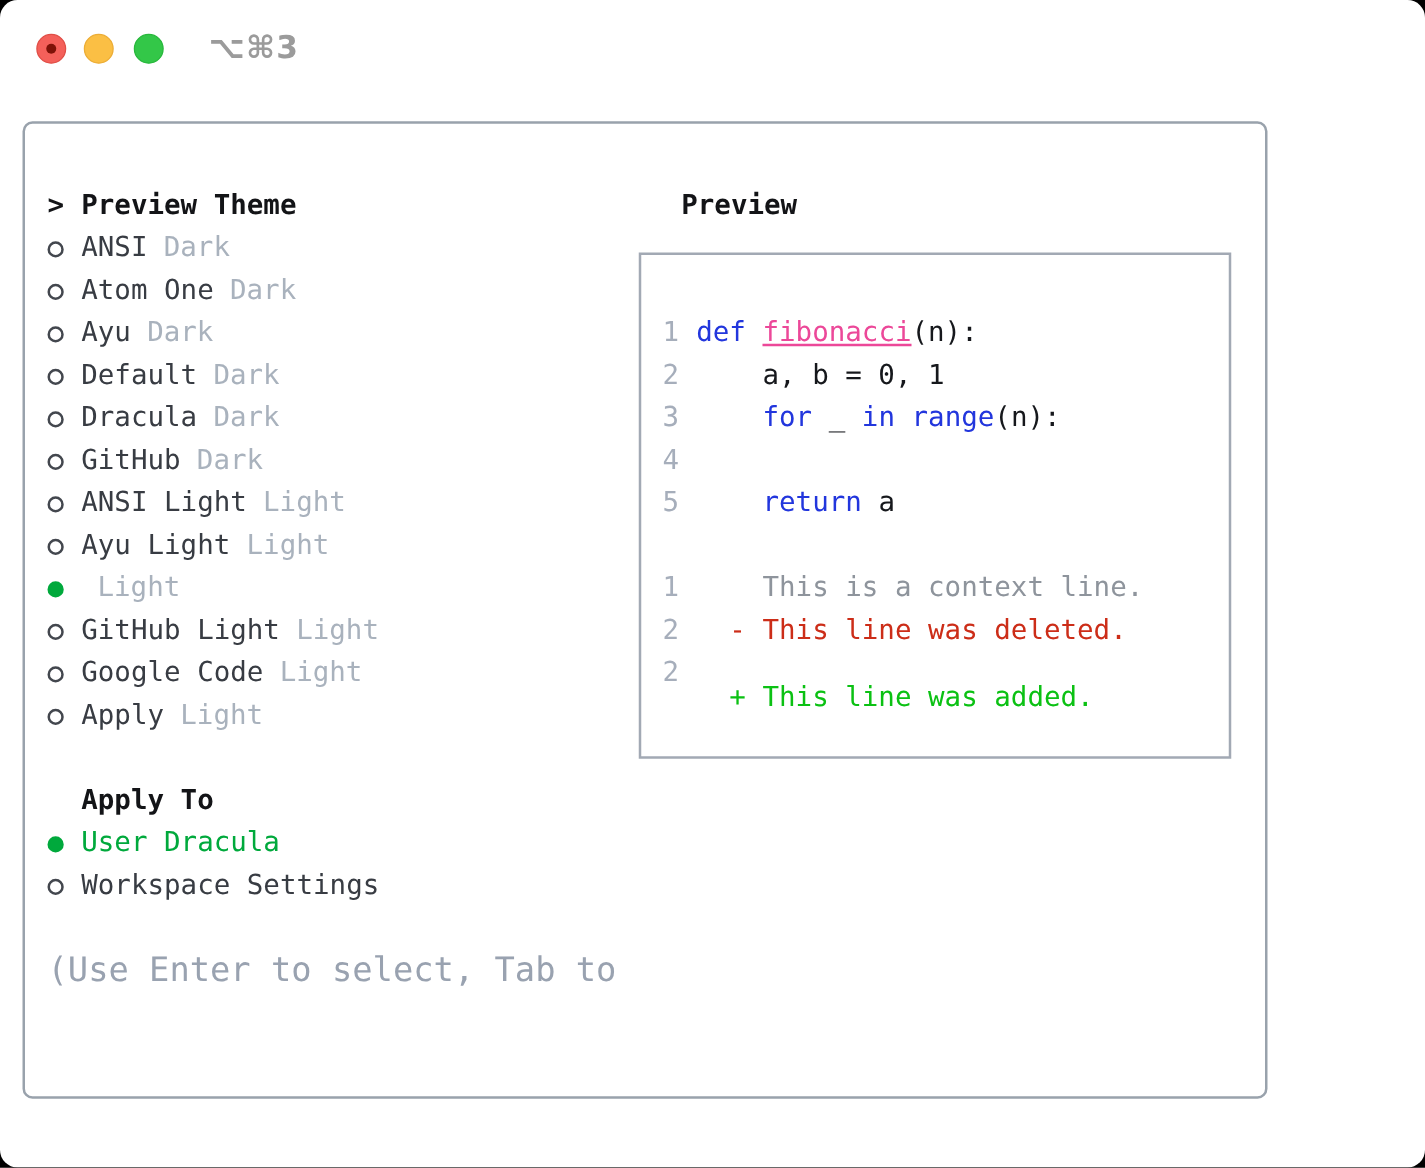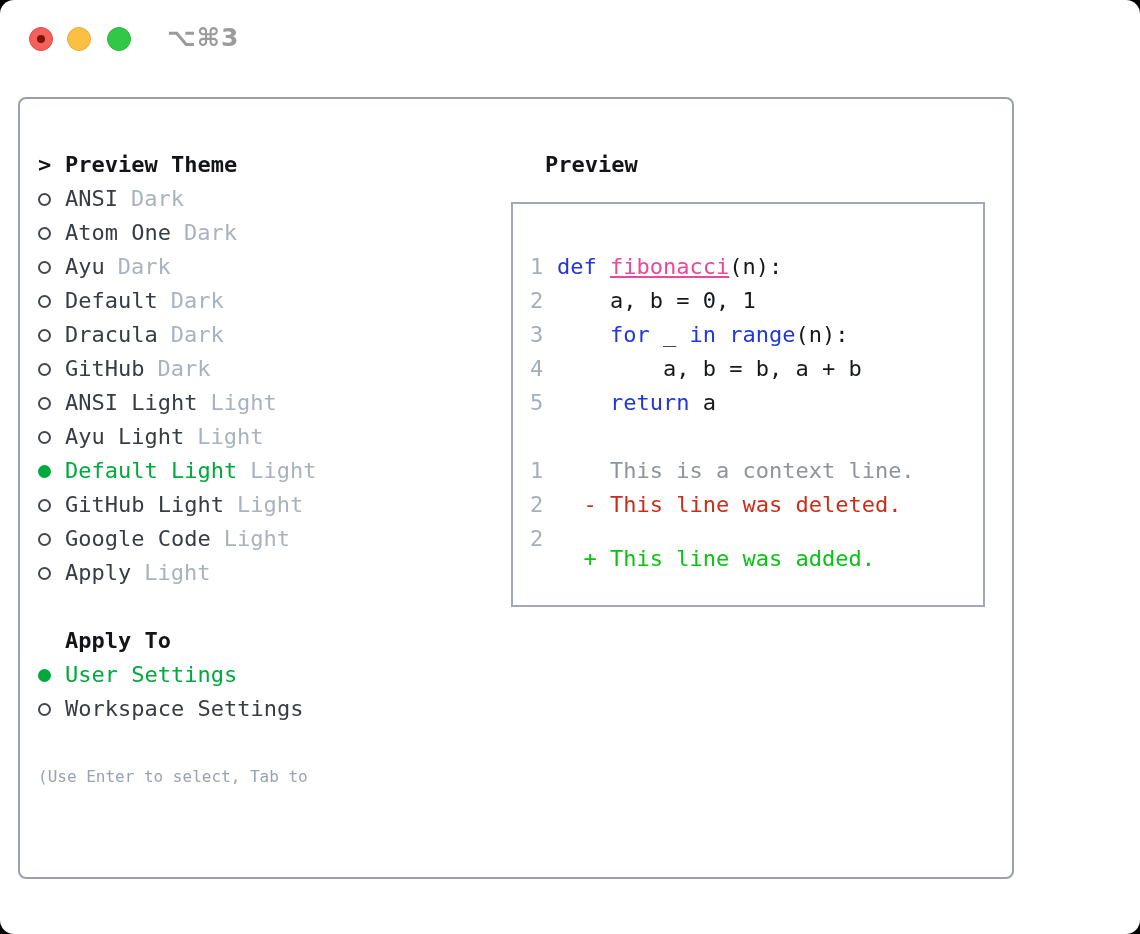--- a/index.html
+++ b/index.html
@@ -30,21 +30,21 @@
   .leftcol{position:absolute;left:38px;top:148px;width:430px;font-size:22px;}
   .row{height:34px;line-height:34px;display:flex;align-items:center;white-space:pre;}
   .marker{width:27px;flex:0 0 27px;display:flex;align-items:center;}
   .cursor{font-weight:bold;color:#131417;line-height:34px;}
   .radio{width:13px;height:13px;border-radius:50%;border:2px solid #43474e;box-sizing:border-box;}
   .radio.sel{background:#00a93c;border-color:#00a93c;}
   .hdr{font-weight:bold;color:#131417;}
   .tname{color:#383c43;}
   .tname.sel{color:#00a93c;}
   .ttag{color:#a9b2bd;margin-left:13px;}
-  .helpline{height:34px;line-height:34px;color:#99a2b0;font-size:16px;white-space:pre;}
+  .helpline{height:34px;line-height:34px;color:#99a2b0;font-size:27px;white-space:pre;}
   
   .preview-title{position:absolute;left:500px;top:148px;height:34px;line-height:34px;font-size:22px;font-weight:bold;color:#131417;margin-left:45px;}
   .preview-box{
     position:absolute;left:511px;top:202px;width:474px;height:405px;
     border:2px solid #a2a9b4;box-sizing:border-box;background:#fff;
     padding:46px 0 0 17px;overflow:hidden;
   }
   .pline{height:34px;line-height:34px;font-size:22px;white-space:pre;display:flex;}
   .lnum{width:27px;flex:0 0 27px;color:#a6aebb;}
   .tok-plain{color:#16181c;}
@@ -77,44 +77,44 @@
     </div>
     <div id="theme-rows">
         <div class="row"><span class="marker"><span class="radio"></span></span><span class="tname">ANSI</span><span class="ttag">Dark</span></div>
         <div class="row"><span class="marker"><span class="radio"></span></span><span class="tname">Atom One</span><span class="ttag">Dark</span></div>
         <div class="row"><span class="marker"><span class="radio"></span></span><span class="tname">Ayu</span><span class="ttag">Dark</span></div>
         <div class="row"><span class="marker"><span class="radio"></span></span><span class="tname">Default</span><span class="ttag">Dark</span></div>
         <div class="row"><span class="marker"><span class="radio"></span></span><span class="tname">Dracula</span><span class="ttag">Dark</span></div>
         <div class="row"><span class="marker"><span class="radio"></span></span><span class="tname">GitHub</span><span class="ttag">Dark</span></div>
         <div class="row"><span class="marker"><span class="radio"></span></span><span class="tname">ANSI Light</span><span class="ttag">Light</span></div>
         <div class="row"><span class="marker"><span class="radio"></span></span><span class="tname">Ayu Light</span><span class="ttag">Light</span></div>
-        <div class="row"><span class="marker"><span class="radio sel"></span></span><span class="tname sel">Default Light</span><span class="ttag">Light</span></div>
+        <div class="row"><span class="marker"><span class="radio sel"></span></span><span class="ttag">Light</span></div>
         <div class="row"><span class="marker"><span class="radio"></span></span><span class="tname">GitHub Light</span><span class="ttag">Light</span></div>
         <div class="row"><span class="marker"><span class="radio"></span></span><span class="tname">Google Code</span><span class="ttag">Light</span></div>
         <div class="row"><span class="marker"><span class="radio"></span></span><span class="tname">Apply</span><span class="ttag">Light</span></div>
       </div>
     <div class="row"></div>
     <div class="row">
       <span class="marker"></span>
       <span class="hdr">Apply To</span>
     </div>
     <div id="apply-rows">
-        <div class="row"><span class="marker"><span class="radio sel"></span></span><span class="tname sel">User Settings</span></div>
+        <div class="row"><span class="marker"><span class="radio sel"></span></span><span class="tname sel">User Dracula</span></div>
         <div class="row"><span class="marker"><span class="radio"></span></span><span class="tname">Workspace Settings</span></div>
       </div>
     <div class="row"></div>
     <div class="helpline">(Use Enter to select, Tab to</div>
   </div>
 
   <div class="preview-title">Preview</div>
   <div class="preview-box" id="preview-box">
       <div class="pline"><span class="lnum">1</span><span class="tok-keyword">def </span><span class="tok-function">fibonacci</span><span class="tok-plain">(n):</span></div>
       <div class="pline"><span class="lnum">2</span><span class="tok-plain">    a, b = 0, 1</span></div>
       <div class="pline"><span class="lnum">3</span><span class="tok-plain">    </span><span class="tok-keyword">for</span><span class="tok-plain"> _ </span><span class="tok-keyword">in</span><span class="tok-plain"> </span><span class="tok-keyword">range</span><span class="tok-plain">(n):</span></div>
-      <div class="pline"><span class="lnum">4</span><span class="tok-plain">        a, b = b, a + b</span></div>
+      <div class="pline"><span class="lnum">4</span></div>
       <div class="pline"><span class="lnum">5</span><span class="tok-plain">    </span><span class="tok-keyword">return</span><span class="tok-plain"> a</span></div>
       <div class="pline"><span class="lnum"></span></div>
       <div class="pline"><span class="lnum">1</span><span class="tok-context">    This is a context line.</span></div>
       <div class="pline"><span class="lnum">2</span><span class="tok-deleted">  - This line was deleted.</span></div>
       <div class="pline"><span class="lnum">2</span><span class="tok-added">  + This line was added.</span></div>
     </div>
 
 </div>
 
 </body></html>

